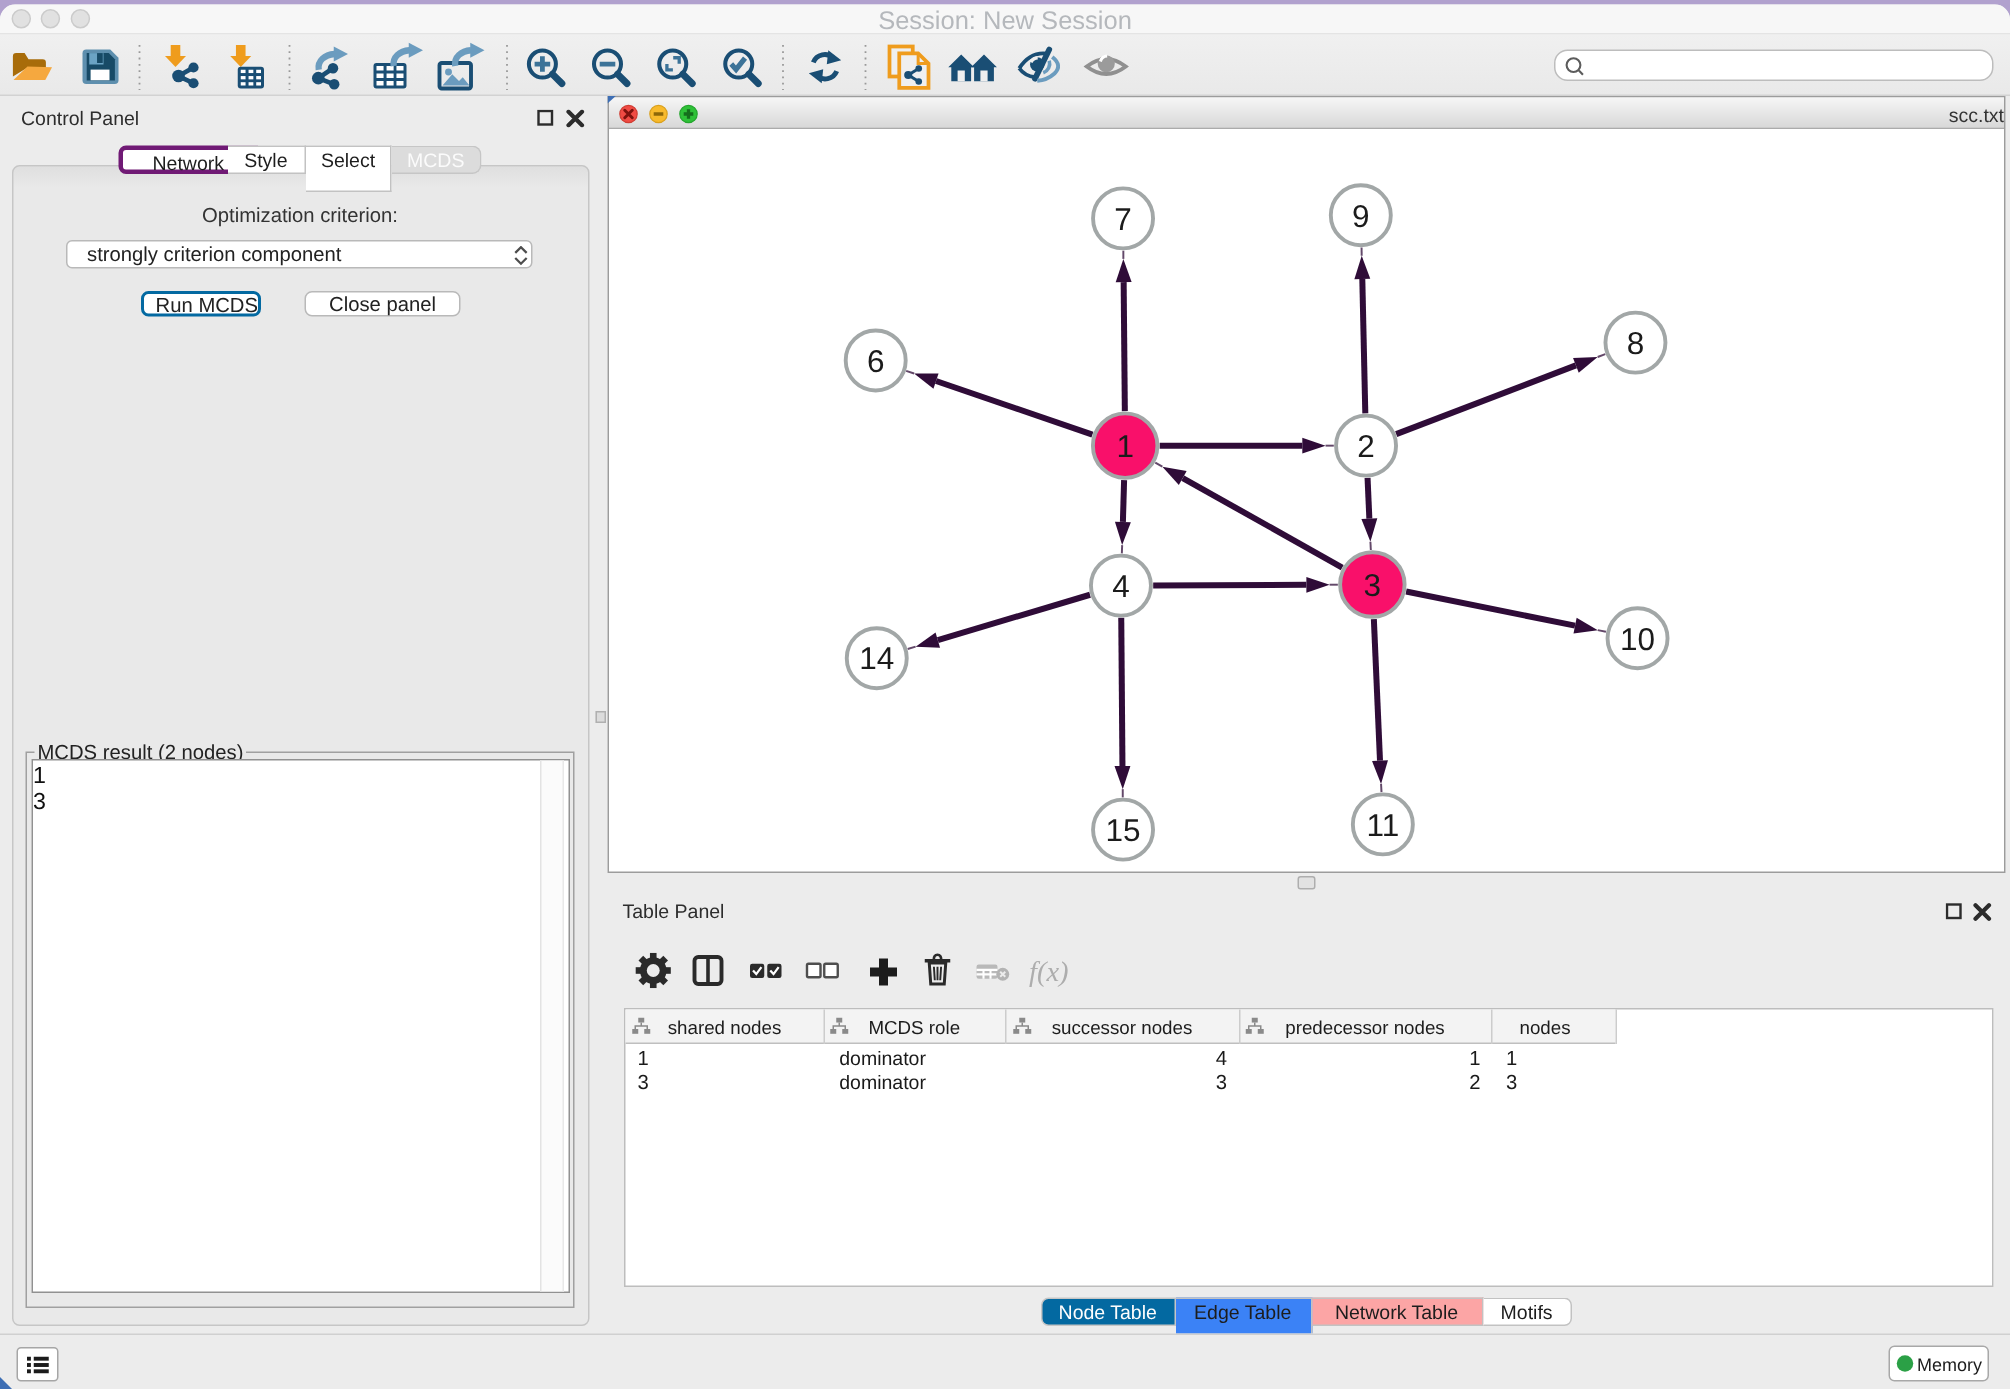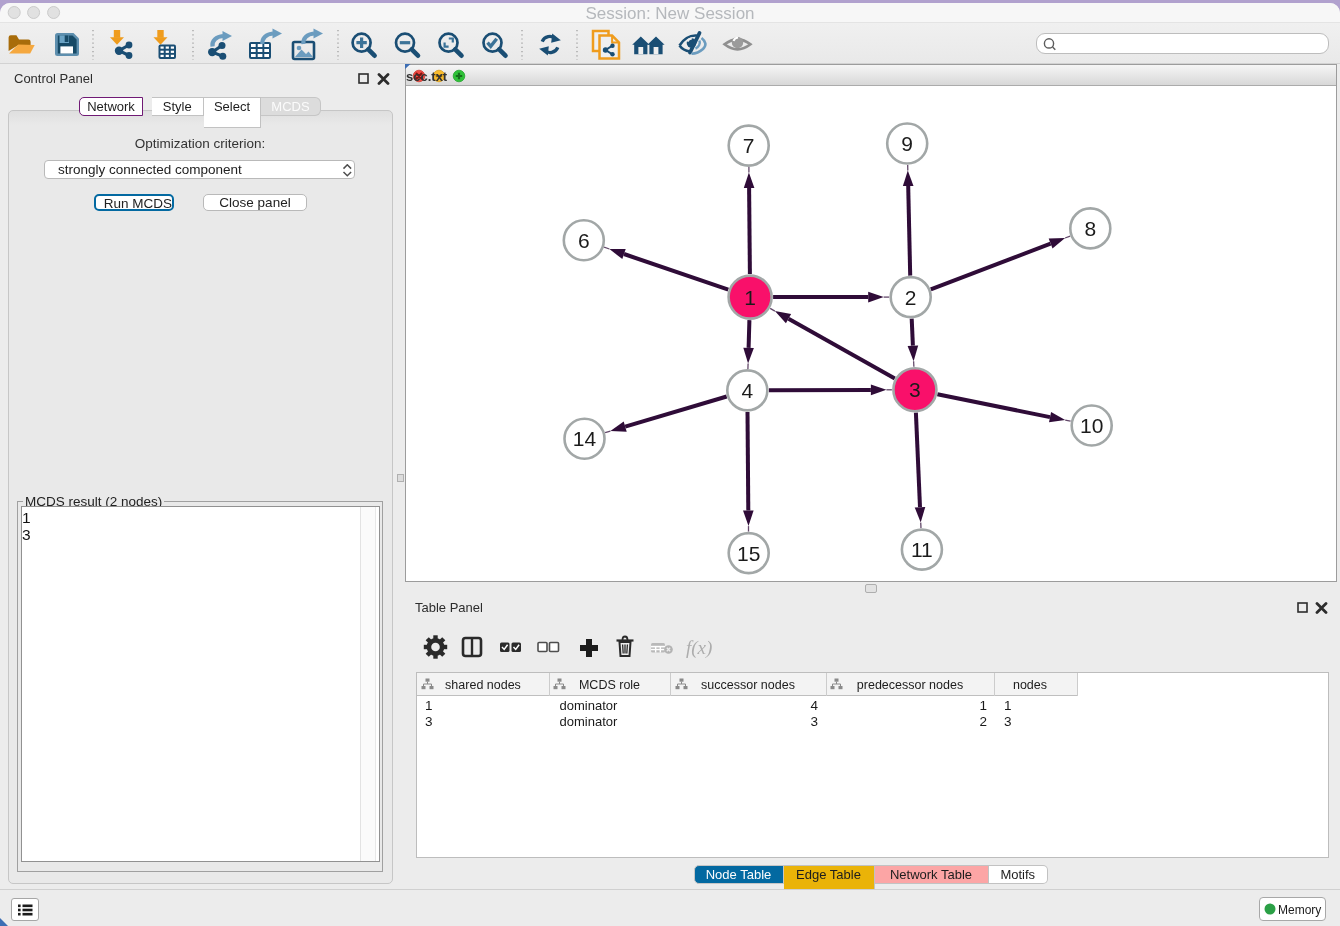--- a/index.html
+++ b/index.html
@@ -122,27 +122,27 @@
   </svg>
 
 <div class="abs" style="left:14px;top:71px;font-size:13px;color:#2d2d2d">Control Panel</div>
 <svg class="abs" style="left:358px;top:73px" width="34" height="12">
  <rect x="1" y="1" width="9" height="9" fill="none" stroke="#2c2c2c" stroke-width="1.6"></rect>
  <path d="M21,1.5 l9,9 M30,1.5 l-9,9" stroke="#2c2c2c" stroke-width="2.8" stroke-linecap="round"></path>
 </svg>
 
 <div class="abs" style="left:8px;top:110px;width:385px;height:774px;background:linear-gradient(#dfdfdf,#e9e9e9 14px);border:1px solid #c6c6c6;border-radius:5px"></div>
 
-<div class="abs" style="left:79px;top:97px;width:64px;height:19px;background:#fff;border:1px solid #701a75;border-radius:5px 0 0 5px;font-size:13px;color:#1d1d1d;text-align:center;line-height:18px">Network</div>
+<div class="abs" style="left:79px;top:97px;width:93px;height:19px;background:#fff;border:3px solid #701a75;border-radius:5px 0 0 5px;font-size:13px;color:#1d1d1d;text-align:center;line-height:18px">Network</div>
 <div class="abs" style="left:151.5px;top:97px;width:52.5px;height:19px;background:#fff;border:1px solid #c2c2c2;border-left:none;font-size:13px;color:#1d1d1d;text-align:center;line-height:18px">Style</div>
 <div class="abs" style="left:204px;top:97px;width:57px;height:31px;background:#fff;border:1px solid #c2c2c2;border-left:none;font-size:13px;color:#1d1d1d;text-align:center;line-height:18px">Select</div>
 <div class="abs" style="left:261px;top:97px;width:60px;height:19px;background:#dcdcdc;border:1px solid #c6c6c6;border-left:none;border-radius:0 6px 6px 0;font-size:13px;color:#fbfbfb;text-align:center;line-height:18px">MCDS</div>
 
 <div class="abs" style="left:0;top:136px;width:400px;text-align:center;font-size:13.5px;color:#333">Optimization criterion:</div>
-<div class="abs" style="left:44px;top:160px;width:311px;height:19px;background:#fff;border:1px solid #b9b9b9;border-radius:4px;font-size:13.5px;color:#222;line-height:17px;padding-left:13px">strongly connected component</div>
+<div class="abs" style="left:44px;top:160px;width:311px;height:19px;background:#fff;border:1px solid #b9b9b9;border-radius:4px;font-size:13.5px;color:#222;line-height:17px;padding-left:13px">strongly criterion component</div>
 <svg class="abs" style="left:342px;top:164px" width="11" height="13">
  <path d="M1.5,4.6 l3.8,-3.8 3.8,3.8" fill="none" stroke="#4e4e4e" stroke-width="1.5"></path>
  <path d="M1.5,8 l3.8,3.8 3.8,-3.8" fill="none" stroke="#4e4e4e" stroke-width="1.5"></path>
 </svg>
 <div class="abs" style="left:94px;top:194px;width:80px;height:17px;background:#fff;border:2px solid #0369a1;border-radius:5px;font-size:13.5px;color:#222;text-align:right;line-height:15px">Run MCDS</div>
 <div class="abs" style="left:203px;top:194px;width:104px;height:17px;background:#fff;border:1px solid #b9b9b9;border-radius:5px;font-size:13.5px;color:#222;text-align:center;line-height:15px">Close panel</div>
 
 <div class="abs" style="left:17px;top:501px;width:366px;height:371px;border:1px solid #a0a0a0"></div>
 <div class="abs" style="left:23px;top:494px;background:#e9e9e9;font-size:13.5px;color:#222;padding:0 2px">MCDS result (2 nodes)</div>
 <div class="abs" style="left:21px;top:506px;width:359px;height:356px;background:#fff;border:1px solid #919191"></div>
@@ -157,21 +157,21 @@
     <path d="M0,0 h5.5 l-5.5,5 z" fill="#3d6eb4"></path>
   </svg>
 <svg class="abs" style="left:412px;top:69px" width="60" height="14">
  <circle cx="7" cy="7" r="5.8" fill="#f04b44" stroke="#cf3e33" stroke-width="0.8"></circle>
  <path d="M4.5,4.5 l5,5 M9.5,4.5 l-5,5" stroke="#7e120e" stroke-width="2" stroke-linecap="round"></path>
  <circle cx="27" cy="7" r="5.8" fill="#f8ba2c" stroke="#d9a01e" stroke-width="0.8"></circle>
  <line x1="3.8" y1="7" x2="10.2" y2="7" stroke="#8e6708" stroke-width="2.2" transform="translate(20 0)"></line>
  <circle cx="47" cy="7" r="5.8" fill="#2fc138" stroke="#25a52e" stroke-width="0.8"></circle>
  <path d="M47,3.8 v6.4 M43.8,7 h6.4" stroke="#156e1c" stroke-width="2.2"></path>
 </svg>
-<div class="abs" style="left:406px;top:69px;width:930px;text-align:left;font-size:13px;font-weight:bold;color:#333">scc.txt</div>
+<div class="abs" style="left:406px;top:69px;width:930px;text-align:right;font-size:13px;font-weight:normal;color:#333">scc.txt</div>
 
 <svg width="930" height="493" viewBox="0 0 930 493" style="position:absolute;left:406px;top:87px;">
 <line x1="343.9" y1="187.1" x2="343.1" y2="101.1" stroke="#2f0c38" stroke-width="4.0"></line>
 <line x1="342.9" y1="85.6" x2="342.9" y2="80.1" stroke="#2f0c38" stroke-width="1.3" opacity="0.75"></line>
 <polygon points="342.9,85.6 348.4,101.0 337.8,101.1" fill="#2f0c38"></polygon>
 <line x1="322.3" y1="202.7" x2="218.0" y2="167.0" stroke="#2f0c38" stroke-width="4.0"></line>
 <line x1="203.4" y1="162.0" x2="198.1" y2="160.2" stroke="#2f0c38" stroke-width="1.3" opacity="0.75"></line>
 <polygon points="203.4,162.0 219.7,162.0 216.3,172.1" fill="#2f0c38"></polygon>
 <line x1="367.1" y1="210.1" x2="462.2" y2="210.1" stroke="#2f0c38" stroke-width="4.0"></line>
 <line x1="477.7" y1="210.1" x2="483.2" y2="210.1" stroke="#2f0c38" stroke-width="1.3" opacity="0.75"></line>
@@ -310,21 +310,21 @@
 <div class="abs" style="left:559.5px;top:698px;font-size:13px;color:#1a1a1a">dominator</div>
 <div class="abs" style="left:700px;top:698px;width:118px;text-align:right;font-size:13.5px;color:#1a1a1a">4</div>
 <div class="abs" style="left:870px;top:698px;width:117px;text-align:right;font-size:13.5px;color:#1a1a1a">1</div>
 <div class="abs" style="left:1004px;top:698px;font-size:13.5px;color:#1a1a1a">1</div>
 <div class="abs" style="left:425px;top:714px;font-size:13.5px;color:#1a1a1a">3</div>
 <div class="abs" style="left:559.5px;top:714px;font-size:13px;color:#1a1a1a">dominator</div>
 <div class="abs" style="left:700px;top:714px;width:118px;text-align:right;font-size:13.5px;color:#1a1a1a">3</div>
 <div class="abs" style="left:870px;top:714px;width:117px;text-align:right;font-size:13.5px;color:#1a1a1a">2</div>
 <div class="abs" style="left:1004px;top:714px;font-size:13.5px;color:#1a1a1a">3</div>
 <div class="abs" style="left:693.5px;top:865px;width:90px;height:19px;background:#0369a1;border:1px solid #c6c6c6;border-radius:5px 0 0 5px;font-size:13px;color:#fdfdfd;text-align:center;line-height:18px">Node Table</div>
-<div class="abs" style="left:783.5px;top:865px;width:91px;height:34px;background:#eab308;border:1px solid #c2c2c2;border-left:none;font-size:13px;color:#1d1d1d;text-align:center;line-height:18px">Edge Table</div>
+<div class="abs" style="left:783.5px;top:865px;width:91px;height:34px;background:#3b82f6;border:1px solid #c2c2c2;border-left:none;font-size:13px;color:#1d1d1d;text-align:center;line-height:18px">Edge Table</div>
 <div class="abs" style="left:874.5px;top:865px;width:114px;height:19px;background:#fca5a5;border:1px solid #c2c2c2;border-left:none;font-size:13px;color:#1d1d1d;text-align:center;line-height:18px">Network Table</div>
 <div class="abs" style="left:988.5px;top:865px;width:59.5px;height:19px;background:#fff;border:1px solid #c2c2c2;border-left:none;border-radius:0 5px 5px 0;font-size:13px;color:#1d1d1d;text-align:center;line-height:18px">Motifs</div>
 
 <div class="abs" style="left:0;top:889px;width:1340px;height:37px;background:#ececec;border-top:1px solid #d0d0d0"></div>
 <div class="abs" style="left:11px;top:898px;width:28px;height:23px;background:#fff;border:1px solid #a6a6a6;border-radius:3px"></div>
 <svg class="abs" style="left:18px;top:904px" width="15" height="12">
  <g fill="#1c1c1c">
       <rect x="0" y="0.5" width="2.6" height="2.6"></rect>
       <rect x="0" y="4.7" width="2.6" height="2.6"></rect>
       <rect x="0" y="8.9" width="2.6" height="2.6"></rect>

